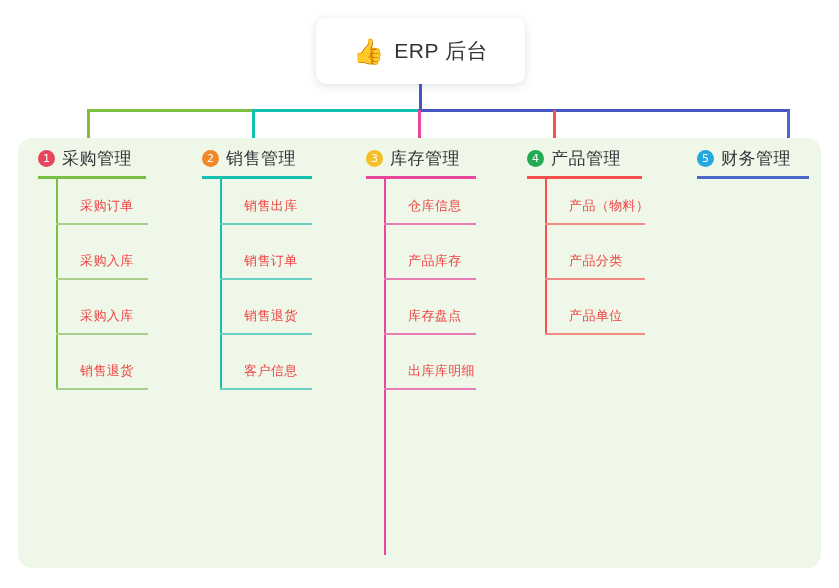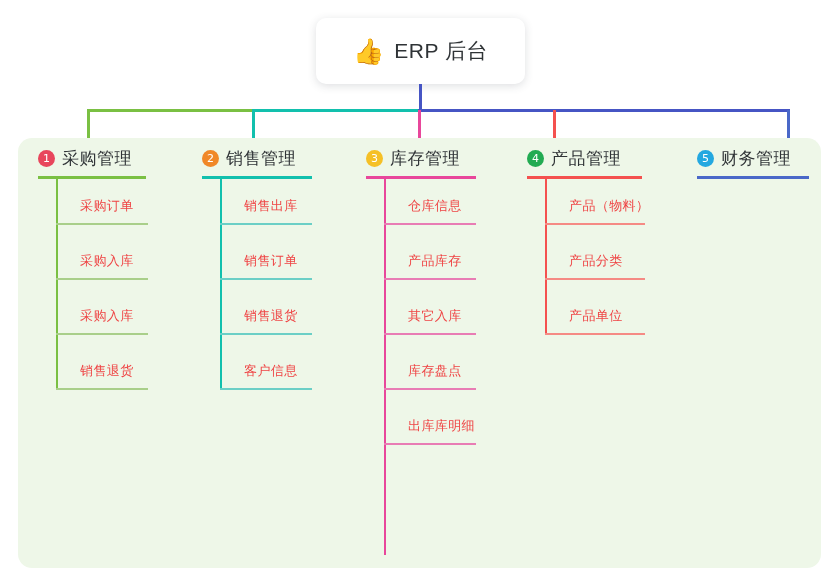--- a/index.html
+++ b/index.html
@@ -160,24 +160,20 @@
       <div class="spine" style="background: rgb(232, 71, 155); height: 376px;"></div>
     <div class="item">
           <span class="item-label">仓库信息</span>
           <span class="item-rule" style="background: rgb(232, 124, 180); width: 92px;"></span>
         </div>
         <div class="item">
           <span class="item-label">产品库存</span>
           <span class="item-rule" style="background: rgb(232, 124, 180); width: 92px;"></span>
         </div>
         <div class="item">
-          <span class="item-label">其它入库</span>
-          <span class="item-rule" style="background: rgb(232, 124, 180); width: 92px;"></span>
-        </div>
-        <div class="item">
           <span class="item-label">库存盘点</span>
           <span class="item-rule" style="background: rgb(232, 124, 180); width: 92px;"></span>
         </div>
         <div class="item">
           <span class="item-label">出库库明细</span>
           <span class="item-rule" style="background: rgb(232, 124, 180); width: 92px;"></span>
         </div>
       </div>
   </div>
 

